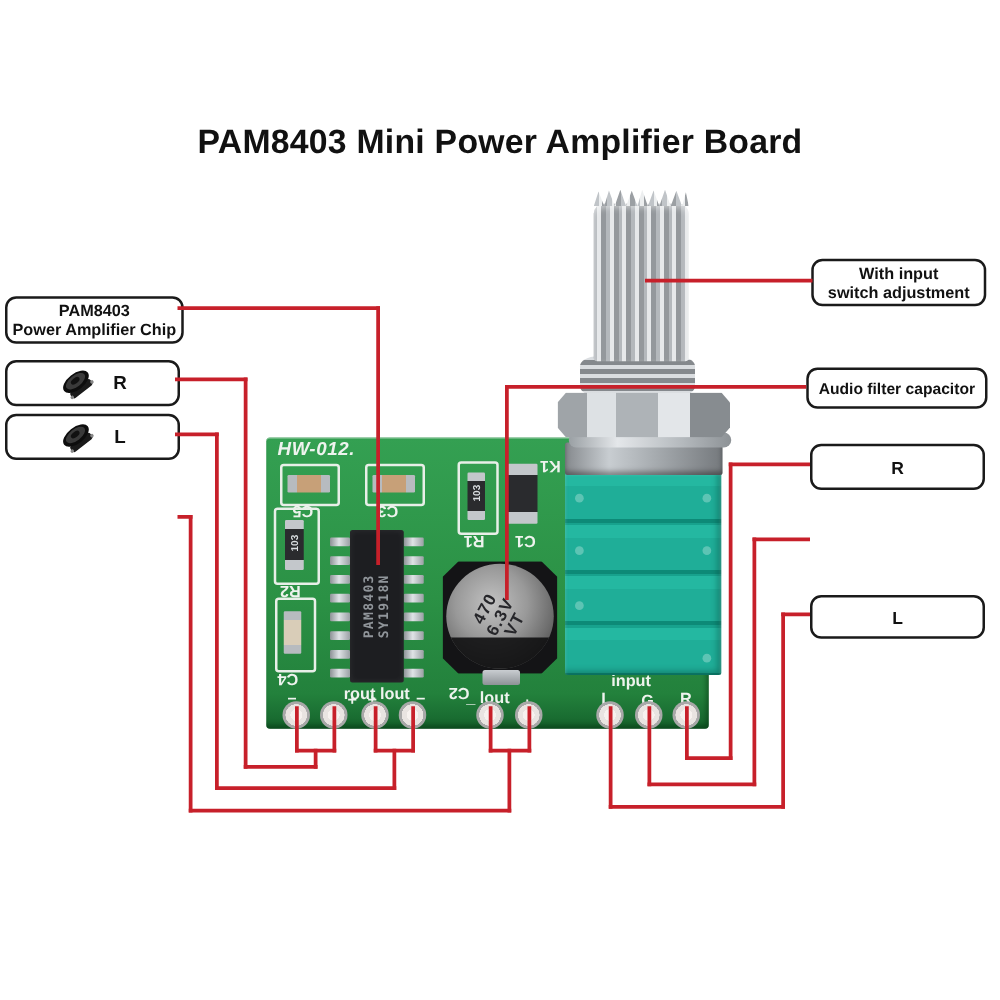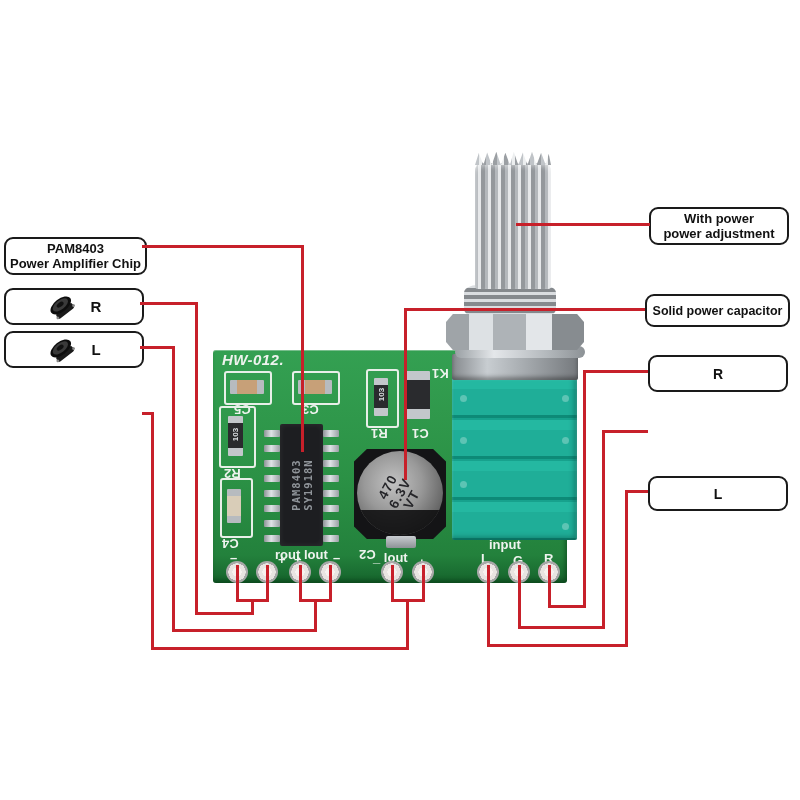--- a/index.html
+++ b/index.html
@@ -86,20 +86,21 @@
        background:radial-gradient(circle,#f7f2ef 0 30%,#e9e4e1 30% 55%,#a8a8a8 56% 78%,#8f8f8f 79% 100%);}
 
   
   .pre{white-space:pre;}
 </style>
 </head>
 <body>
 
 <div class="canvas">
 
+  <div class="abs title">PAM8403 Mini Power Amplifier Board</div>
 
   <div class="abs board">
     <div class="silk hw" style="left:9px;top:3px;">HW-012.</div>
 
     <div class="obox" style="left:11px;top:21px;width:44px;height:30px;">
       <div class="smdh" style="left:4px;top:7px;width:34px;height:14px;"></div>
     </div>
     <div class="silk r180" style="left:21px;top:53px;">C5</div>
     <div class="obox" style="left:79px;top:21px;width:44px;height:30px;">
       <div class="smdh" style="left:4px;top:7px;width:34px;height:14px;"></div>
@@ -284,27 +285,27 @@
         <circle cx="5" cy="21" r="1.4" fill="#888"></circle>
         <circle cx="25" cy="21" r="1.4" fill="#888"></circle>
       </g>
     </svg>
     <span>L</span>
   </div>
 
 
   <div class="abs callout" style="left:649px;top:207px;width:136px;height:34px;">
     <div class="two">
-      <div>With power</div>
-      <div>power adjustment</div>
+      <div>With input</div>
+      <div>switch adjustment</div>
     </div>
   </div>
 
   <div class="abs callout" style="left:645px;top:294px;width:141px;height:29px;font-size:12.5px;">
-    <span>Solid power capacitor</span>
+    <span>Audio filter capacitor</span>
   </div>
 
   <div class="abs callout" style="left:648px;top:355px;width:136px;height:33px;font-size:14px;">
     <span>R</span>
   </div>
 
 
   <div class="abs callout" style="left:648px;top:476px;width:136px;height:31px;font-size:14px;">
     <span>L</span>
   </div>

